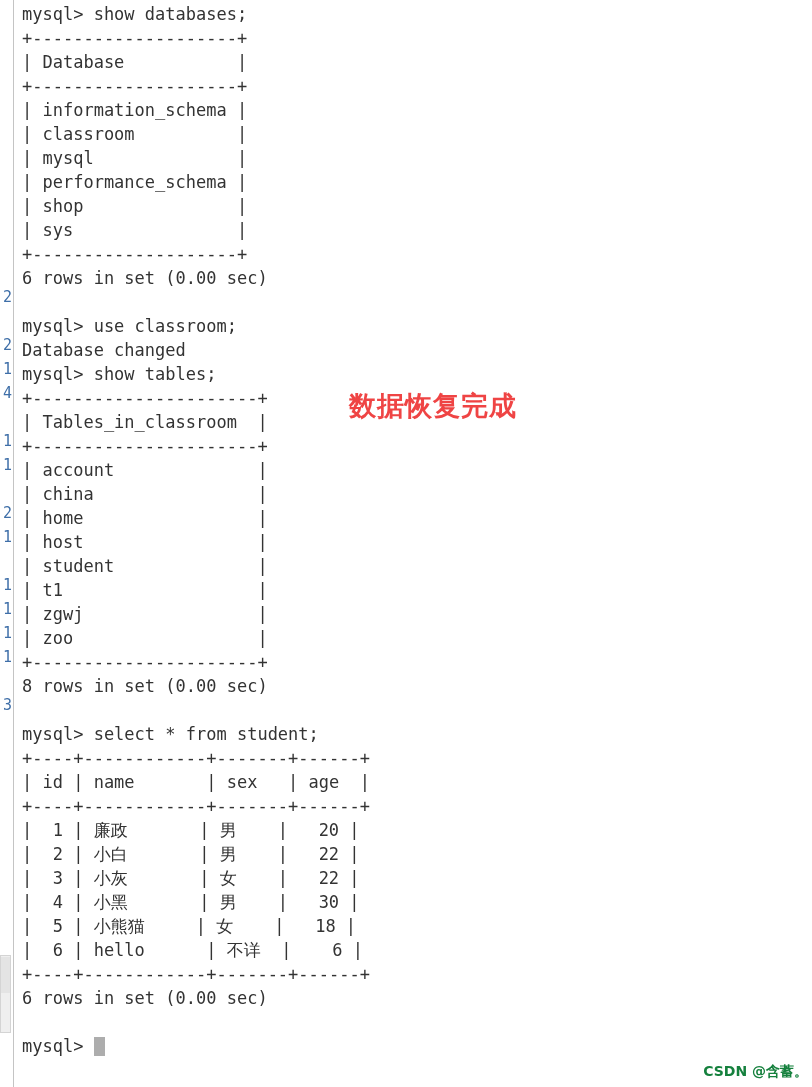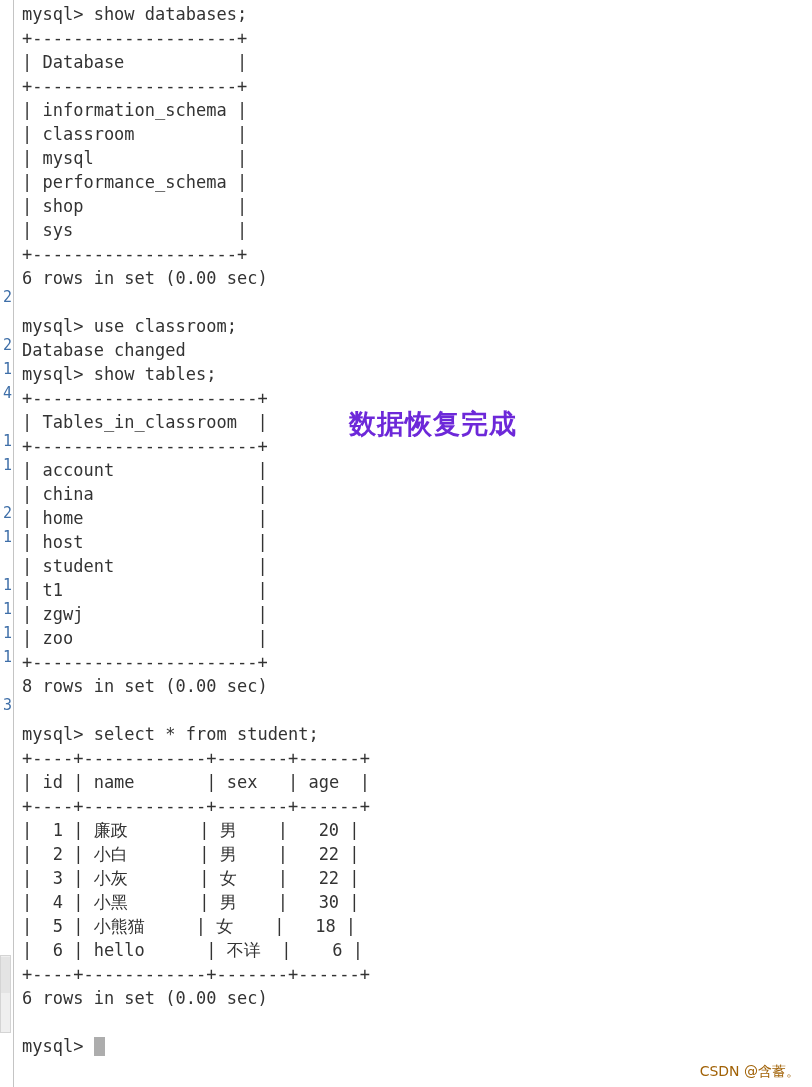--- a/index.html
+++ b/index.html
@@ -82,38 +82,39 @@
     width: 11px;
     height: 19px;
     background: #adadad;
     vertical-align: -4px;
   }
 
   
   #annotation {
     position: absolute;
     left: 349px;
-    top: 406px;
+    top: 388px;
     font-family: Liberation Serif, serif;
     font-size: 27px;
     font-weight: 700;
-    color: #6d28d9;
+    color: #ef4444;
     white-space: nowrap;
     letter-spacing: 1px;
   }
 
   
   #watermark {
     position: absolute;
-    right: 12px;
+    right: 4px;
     bottom: 6px;
     font-family: "DejaVu Sans", "Liberation Sans", sans-serif;
     font-size: 14px;
-    color: #a16207;
+    color: #15803d;
     white-space: nowrap;
+    font-weight: bold;
   }
 </style>
 </head>
 <body>
 
 <div id="gutter">
     <div class="gutter-num" style="top: 285px;">2</div>
     <div class="gutter-num" style="top: 333px;">2</div>
     <div class="gutter-num" style="top: 357px;">1</div>
     <div class="gutter-num" style="top: 381px;">4</div>

